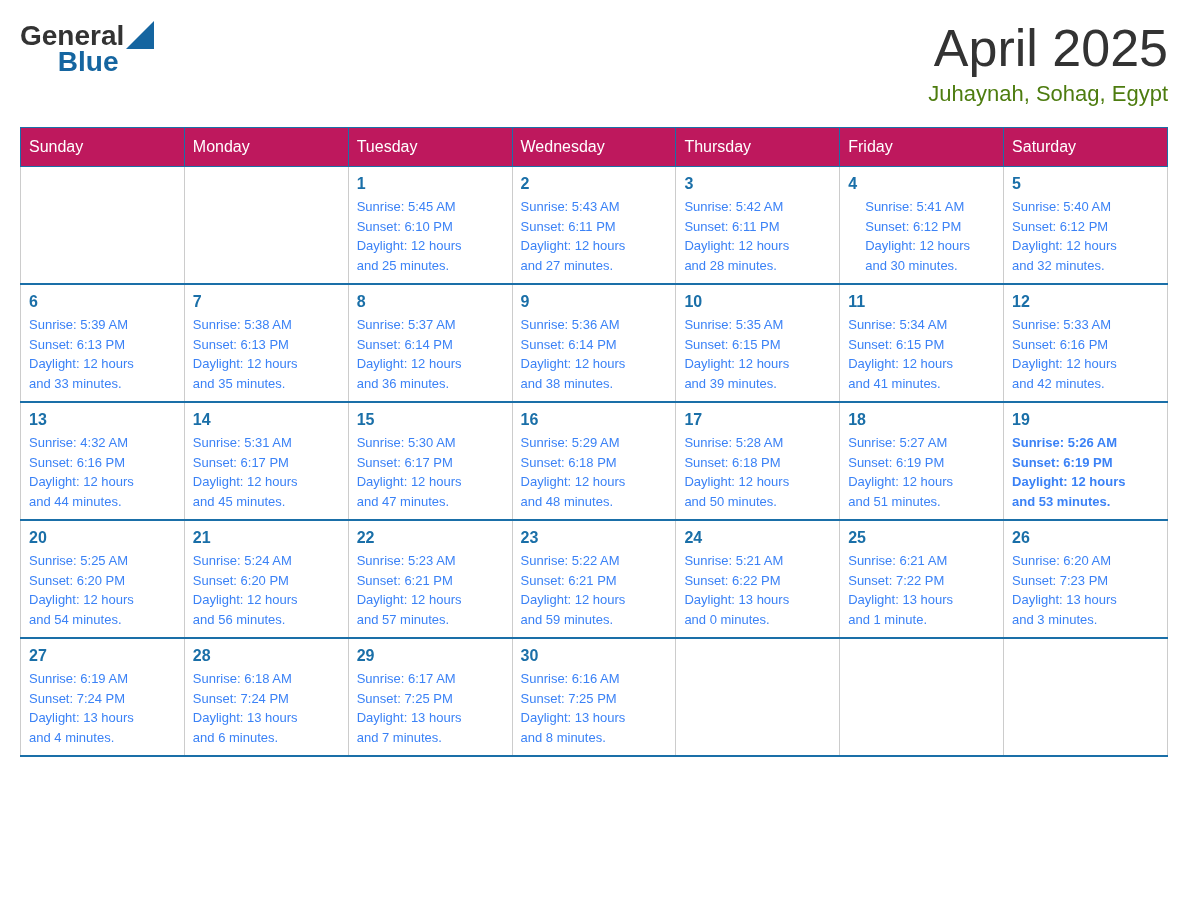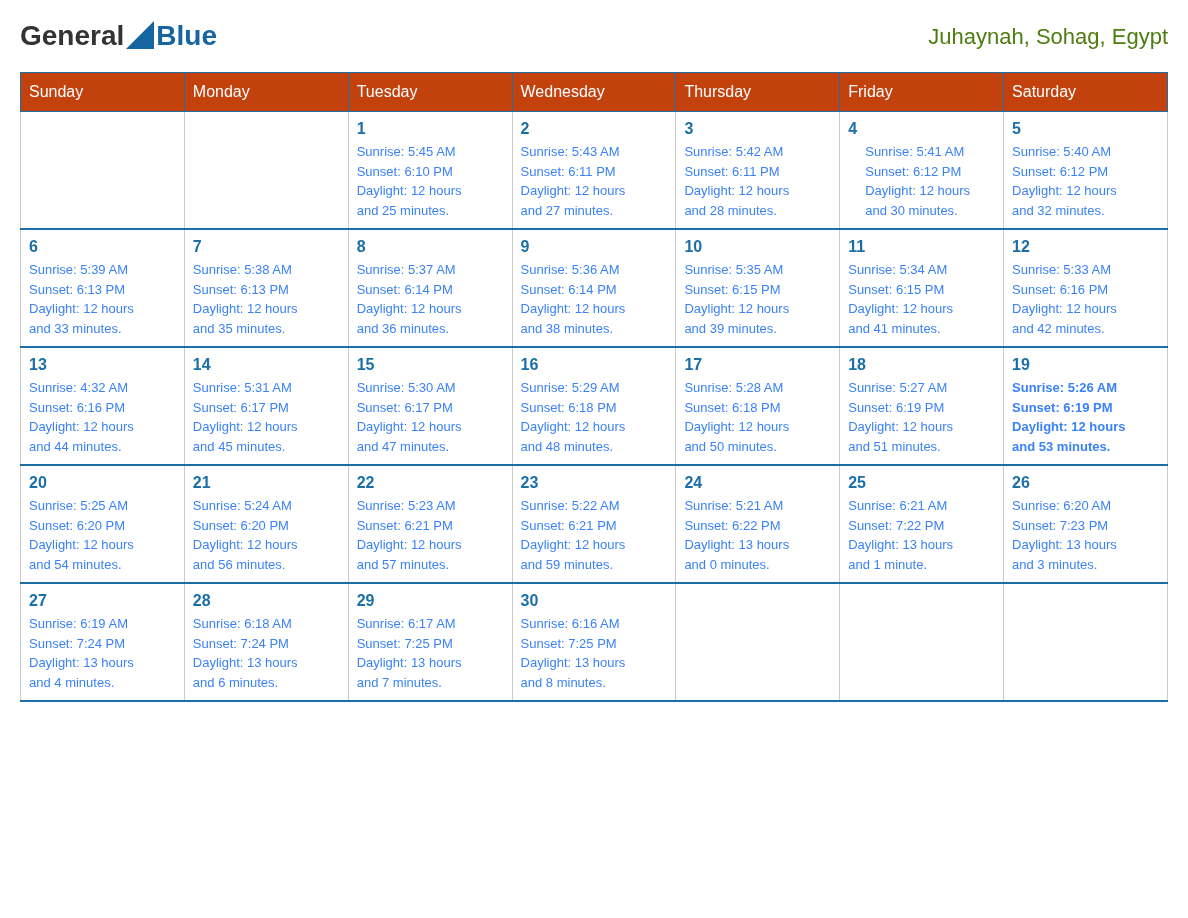--- a/index.html
+++ b/index.html
@@ -44,21 +44,21 @@
     .title-location {
       font-size: 22px;
       color: #4d7c0f;
       margin-top: 4px;
     }
     .calendar {
       width: 100%;
       border-collapse: collapse;
     }
     .calendar thead tr th {
-      background-color: #c2410c;
+      background-color: #be185d;
       color: #fff;
       padding: 10px 8px;
       text-align: left;
       font-size: 16px;
       font-weight: normal;
       border: 1px solid #1a6fa8;
     }
     .calendar tbody tr td {
       border: 1px solid #ccc;
       vertical-align: top;
@@ -84,33 +84,34 @@
     }
     .calendar tbody tr {
       border-bottom: 2px solid #1a6fa8;
     }
   </style>
 </head>
 <body>
 
 <div class="header">
   <div class="logo">
-    <div style="display:flex;flex-direction:row;align-items:flex-end;">
+    <div style="display:flex;flex-direction:column;align-items:center;">
       <div style="display:flex;align-items:center;">
         <span class="logo-text-general">General</span>
         <span style="display:inline-block;margin-left:2px;margin-bottom:-2px;">
           <svg width="28" height="28" viewBox="0 0 28 28">
             <polygon points="0,28 28,0 28,28" fill="#1565a0"></polygon>
           </svg>
         </span>
       </div>
       <span class="logo-blue" style="margin-top:-6px;margin-left:2px;">Blue</span>
     </div>
   </div>
   <div class="title-block">
+    <div class="title-month">April 2025</div>
     <div class="title-location">Juhaynah, Sohag, Egypt</div>
   </div>
 </div>
 
 <table class="calendar">
   <thead>
     <tr>
       <th>Sunday</th>
       <th>Monday</th>
       <th>Tuesday</th>

